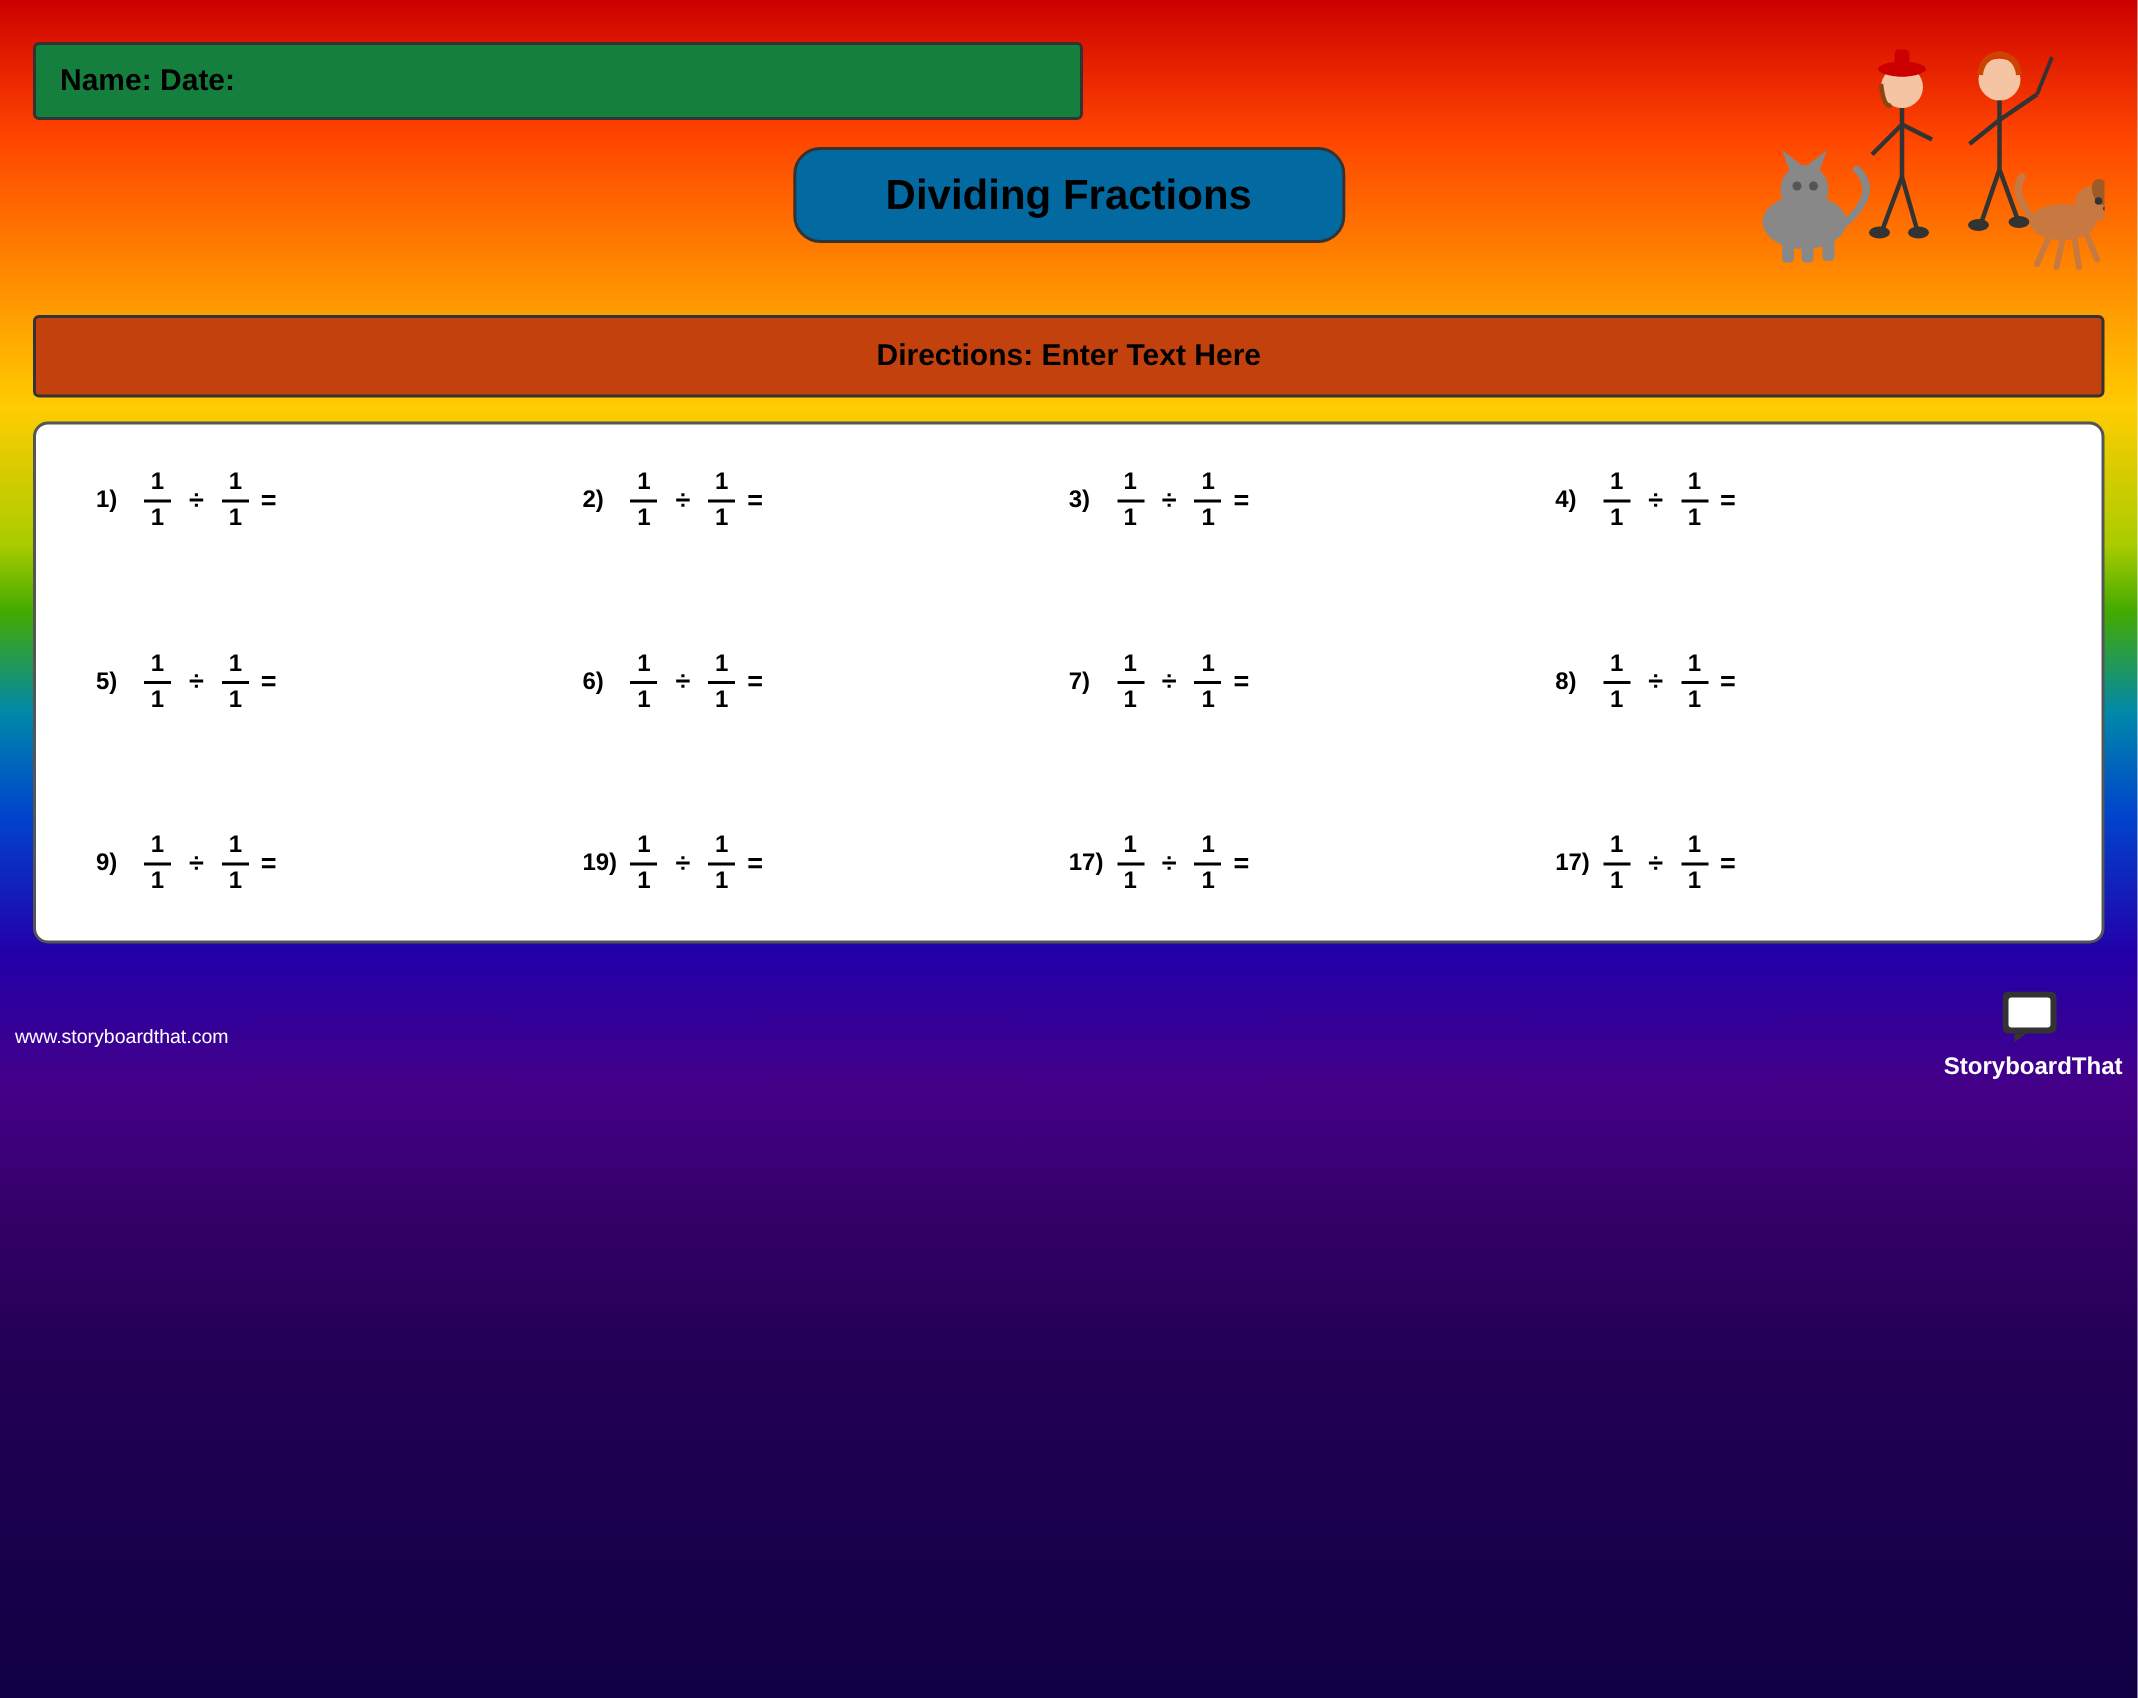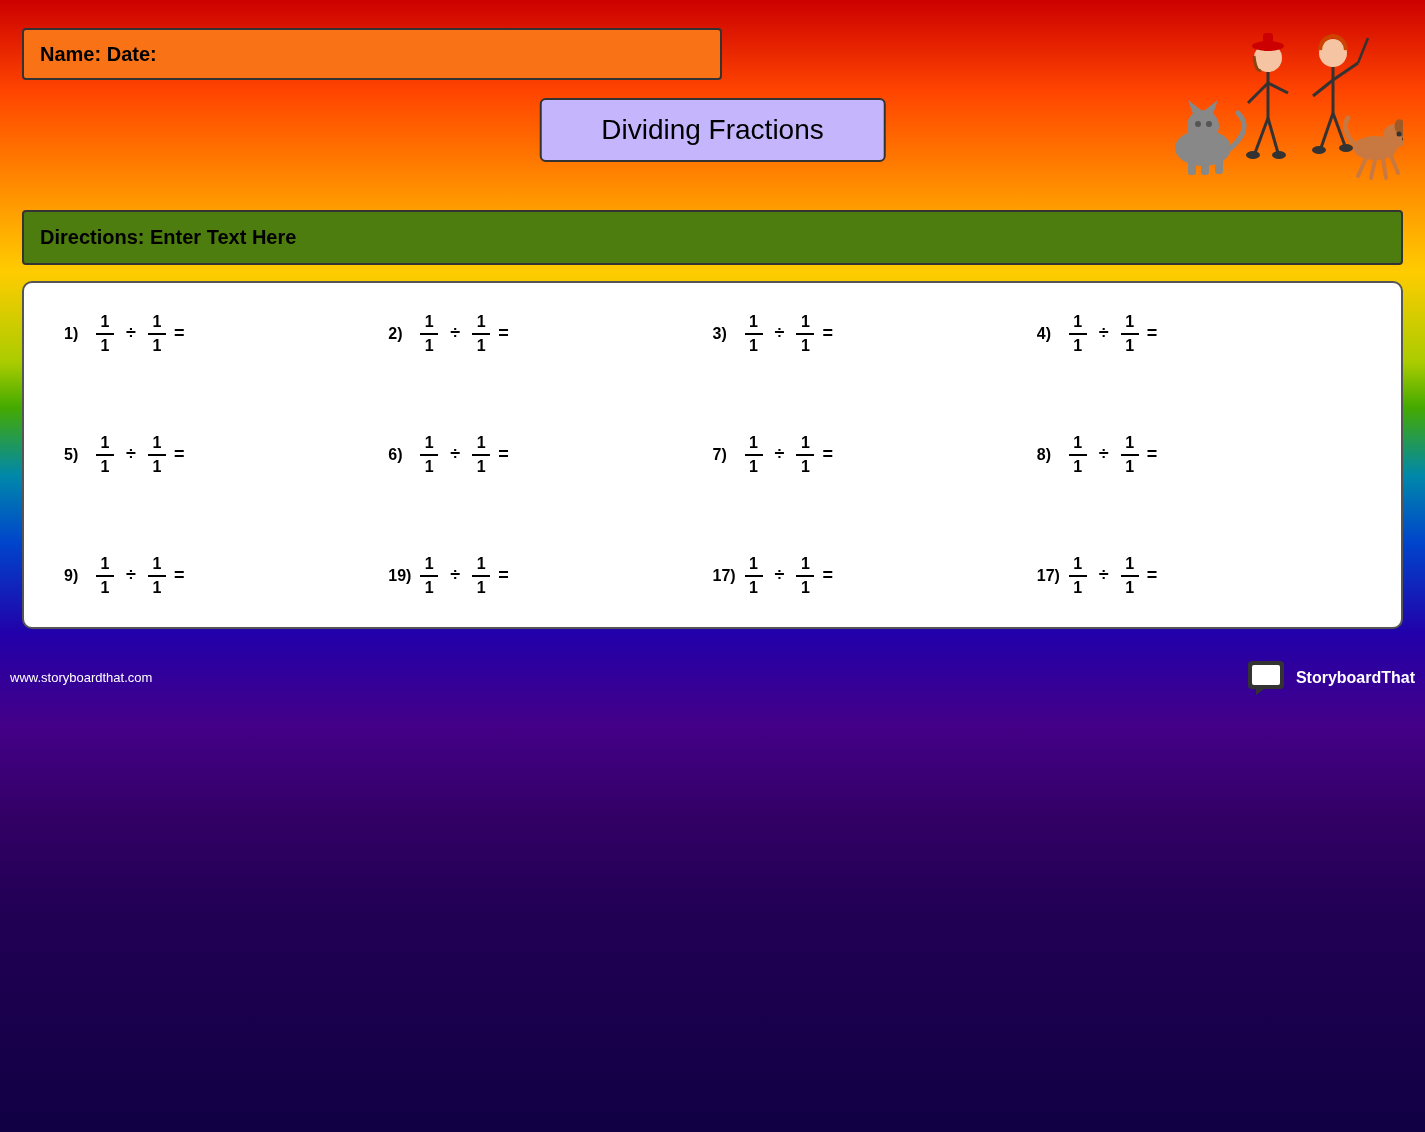--- a/index.html
+++ b/index.html
@@ -29,28 +29,29 @@
 
     .page-content {
       padding: 18px 22px;
       display: flex;
       flex-direction: column;
       gap: 12px;
     }
 
     
     .directions-box {
-      background: #4d7c0f;
+      background: #c2410c;
       border: 2px solid #333;
       border-radius: 4px;
       padding: 14px 16px;
       font-size: 20px;
       font-weight: bold;
       width: 100%;
       margin-top: 10px;
+      text-align: center;
     }
 
     
     .worksheet-area {
       background: white;
       border: 2px solid #555;
       border-radius: 10px;
       padding: 30px 40px;
       margin-top: 4px;
       flex: 1;
@@ -123,55 +124,56 @@
       font-size: 13px;
     }
 
     .footer-logo {
       display: flex;
       align-items: center;
       gap: 8px;
       color: white;
       font-size: 16px;
       font-weight: bold;
+      flex-direction: column;
     }
 
     
     .top-section {
       position: relative;
       height: 170px;
     }
 
     .name-date-absolute {
       position: absolute;
       top: 10px;
       left: 0;
-      background: #f97316;
+      background: #15803d;
       border: 2px solid #333;
       border-radius: 4px;
       padding: 10px 16px;
       font-size: 20px;
       font-weight: bold;
       width: 700px;
       height: 52px;
       display: flex;
       align-items: center;
     }
 
     .title-absolute {
       position: absolute;
       top: 80px;
       left: 50%;
       transform: translateX(-50%);
-      background: #c4b5fd;
+      background: #0369a1;
       border: 2px solid #333;
-      border-radius: 6px;
+      border-radius: 18px;
       padding: 14px 60px;
       font-size: 28px;
-      font-weight: normal;
+      font-weight: bold;
       text-align: center;
       white-space: nowrap;
     }
 
     .characters-absolute {
       position: absolute;
       top: 0;
       right: 0;
       width: 280px;
       height: 165px;

